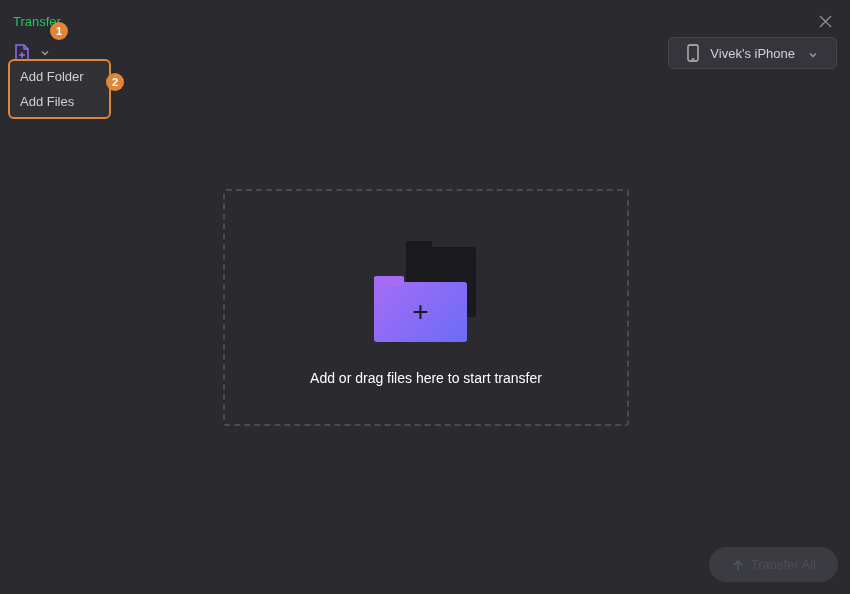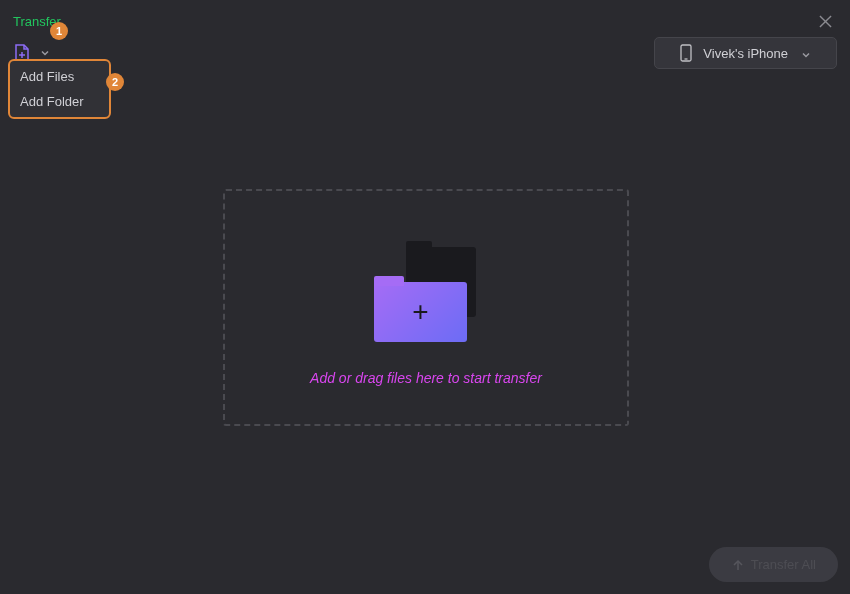--- a/index.html
+++ b/index.html
@@ -75,21 +75,21 @@
     .dropdown-arrow-btn svg {
       width: 10px;
       height: 10px;
     }
     .device-selector {
       display: flex;
       align-items: center;
       background: #35353b;
       border: 1px solid #45454b;
       border-radius: 5px;
-      padding: 6px 24px;
+      padding: 6px 17px;
       cursor: pointer;
       min-width: 152px;
     }
     .device-icon {
       width: 14px;
       height: 18px;
       margin-right: 10px;
     }
     .device-icon svg {
       width: 14px;
@@ -210,22 +210,21 @@
       border-radius: 2px 2px 0 0;
     }
     .folder-plus {
       font-size: 28px;
       color: #1a1a1e;
       font-weight: 400;
       line-height: 1;
     }
     .drop-text {
       font-size: 14px;
-      color: #d946ef;
-      font-style: italic;
+      color: #ffffff;
     }
     .transfer-btn {
       position: absolute;
       bottom: 12px;
       right: 12px;
       background: #4a4a52;
       border-radius: 22px;
       padding: 10px 22px;
       font-size: 13px;
       color: #6a6a72;
@@ -281,22 +280,22 @@
       <svg viewBox="0 0 12 12" fill="none" stroke="#9a9aa0" stroke-width="1.5">
         <polyline points="3,4.5 6,7.5 9,4.5"></polyline>
       </svg>
     </div>
   </div>
 </div>
 
 <div class="badge badge-1">1</div>
 
 <div class="dropdown-menu">
+  <div class="dropdown-item">Add Folder</div>
   <div class="dropdown-item">Add Files</div>
-  <div class="dropdown-item">Add Folder</div>
 </div>
 
 <div class="badge badge-2">2</div>
 
 <div class="drop-zone">
   <div class="folder-graphic">
     <div class="folder-back"></div>
     <div class="folder-front">
       <span class="folder-plus">+</span>
     </div>

